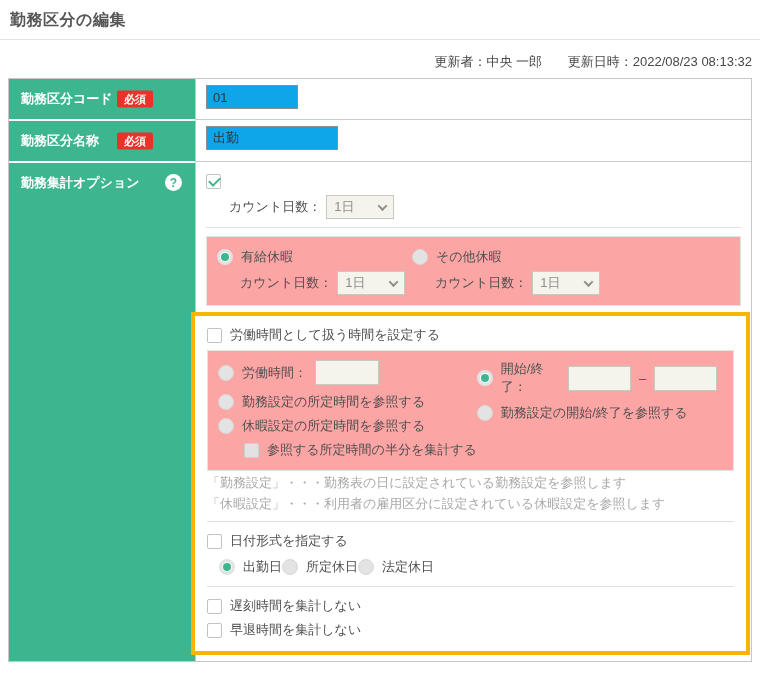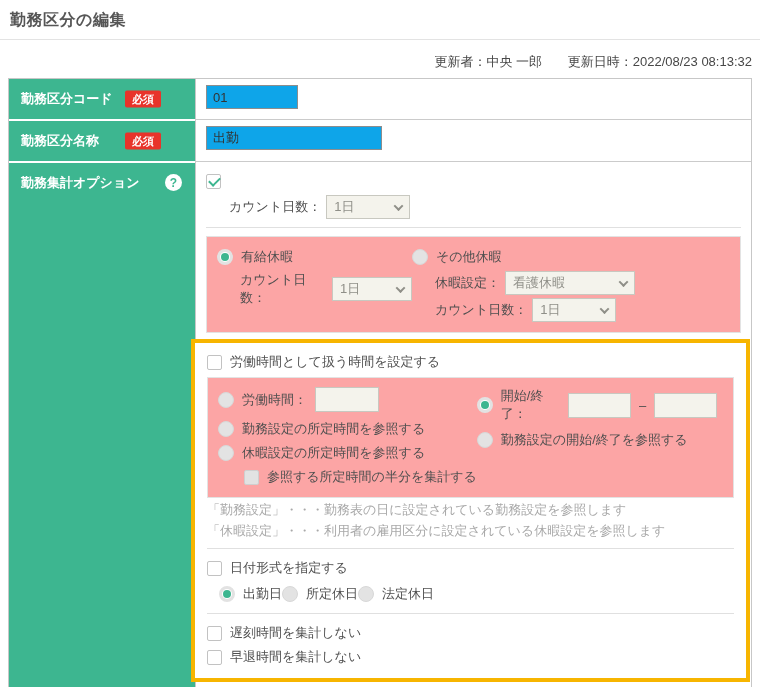--- a/index.html
+++ b/index.html
@@ -11,48 +11,48 @@
   .meta span + span { margin-left:22px; }
 
   .form { margin:0 8px; border:1px solid #c7c7c7; }
   .frow { display:flex; }
   .frow + .frow { border-top:1px solid #cbcbcb; }
   .fl { width:186px; background:#3db690; color:#fff; position:relative;
         padding:11px 12px; font-weight:bold; font-size:13px; flex-shrink:0; }
   .frow + .frow .fl { border-top:2px solid #fff; margin-top:-1px; }
   .fc { flex:1; border-left:1px solid #c7c7c7; background:#fff; padding:6px 10px; position:relative; }
 
-  .badge { position:absolute; left:116px; top:50%; transform:translateY(-50%);
+  .badge { position:absolute; left:108px; top:50%; transform:translateY(-50%);
            background:#e8332a; color:#fff; font-size:11px; font-weight:bold;
            padding:3px 7px; border-radius:2px; line-height:1; }
   .help { position:absolute; right:13px; top:11px; width:17px; height:17px; border-radius:50%;
           background:#fff; color:#3db690; font-size:12px; font-weight:bold;
           display:flex; align-items:center; justify-content:center; line-height:1; }
 
   .tin { height:24px; border:1px solid #8d8d8d; background:#0ea5e9; color:#333;
          font-size:13px; padding:2px 6px; font-family:inherit; }
-  .w90 { width:92px; } .w148 { width:176px; }
+  .w90 { width:92px; } .w148 { width:132px; }
 
   .opt { display:flex; align-items:center; gap:8px; min-height:22px; margin:2px 0; }
   .cb { width:15px; height:15px; border:1px solid #c2c2c2; background:#fff;
         display:inline-block; position:relative; flex-shrink:0; border-radius:2px; }
   .cb.gray { background:#e2e2e2; border-color:#cfcfcf; }
   .cb.checked::after { content:""; position:absolute; left:4px; top:0px; width:5px; height:9px;
         border-right:2px solid #3db690; border-bottom:2px solid #3db690; transform:rotate(45deg); }
   .rd { width:16px; height:16px; border-radius:50%; background:#e3e3e3;
         border:1px solid #d8d8d8; display:inline-block; position:relative; flex-shrink:0; }
   .rd.checked { background:#fff; border:3px solid #e2e2e2; }
   .rd.checked::after { content:""; position:absolute; left:1px; top:1px; width:8px; height:8px;
         border-radius:50%; background:#3db690; }
 
   .subline { display:flex; align-items:center; gap:5px; margin:3px 0 3px 23px; }
   .sel { display:inline-flex; align-items:center; justify-content:space-between;
          background:#f4f3ec; border:1px solid #c8c8c0; color:#8f8f88; height:24px;
          padding:0 7px; font-size:13px; }
-  .w68 { width:84px;gap:15px; } .w130 { width:130px; }
+  .w68 { width:68px;gap:15px; } .w130 { width:130px; }
   .chev { width:7px; height:7px; border-right:2px solid #8f8f88; border-bottom:2px solid #8f8f88;
           transform:rotate(45deg) translate(-1px,-1px); flex-shrink:0; }
   .din { background:#f4f3ec; border:1px solid #c8c8c0; height:25px; display:inline-block; }
   .din.w72 { width:72px; } .din.w64 { width:64px; }
 
   .divider { border-top:1px solid #e0e0e0; margin:8px 0; }
   .gpanel { background:#fca5a5; border:1px solid #e3e3e3; padding:7px 10px; margin:4px 0 2px; }
   .cols2 { display:flex; }
   .gpanel .opt { margin:2px 0; }
   .note { color:#a9a9a9; margin:3px 0; font-size:13px; }
@@ -128,27 +128,20 @@
             <span class="sel w68">
               <span>1日</span>
               <span class="chev"></span>
             </span>
           </div>
         </div>
         <div>
           <div class="opt">
             <span class="rd"></span>
             <span>その他休暇</span>
-          </div>
-          <div class="subline">
-            <span>休暇設定：</span>
-            <span class="sel w130">
-              <span>看護休暇</span>
-              <span class="chev"></span>
-            </span>
           </div>
           <div class="subline">
             <span>カウント日数：</span>
             <span class="sel w68">
               <span>1日</span>
               <span class="chev"></span>
             </span>
           </div>
         </div>
       </div>

